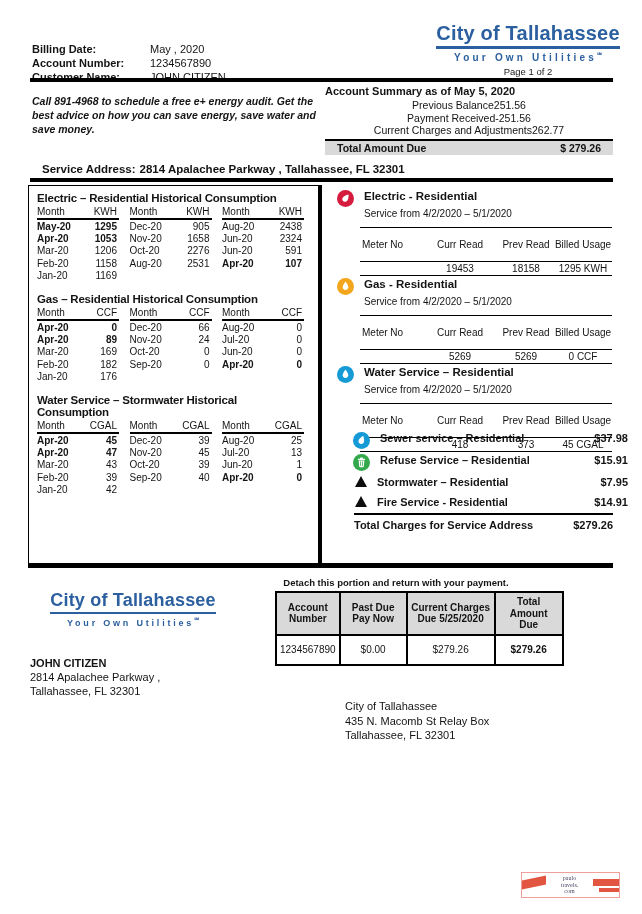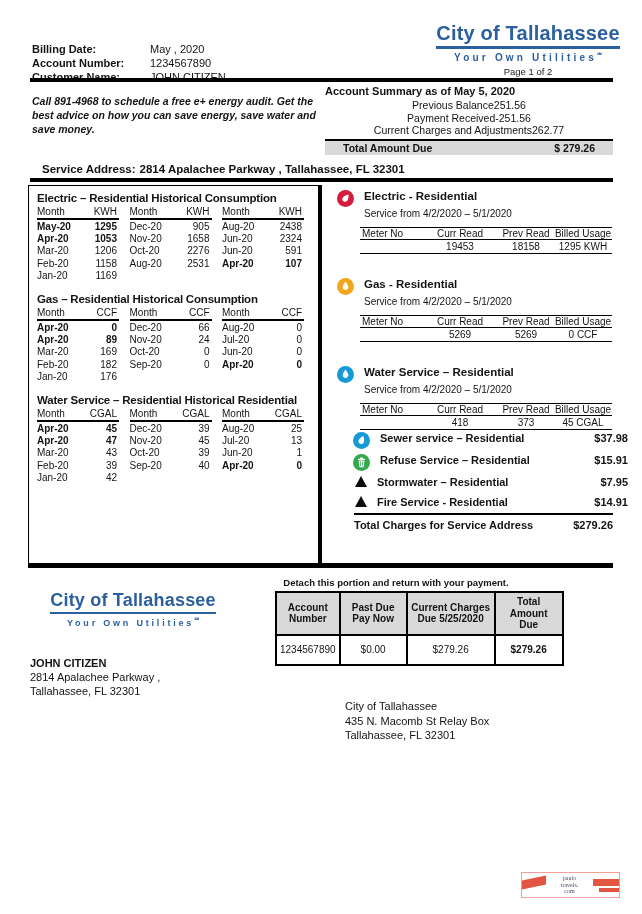--- a/index.html
+++ b/index.html
@@ -28,21 +28,21 @@
   .rule-detach { top:563px; height:4.5px; left:28px; width:585px; }
 
   .promo { position:absolute; left:32px; top:94px; width:288px;
            font-size:10.5px; font-style:italic; font-weight:600; line-height:14px; }
 
   
   .summary { position:absolute; left:325px; top:85px; width:288px; font-size:10.5px; }
   .summary-title { font-weight:bold; font-size:11px; margin-bottom:2px; }
   .sum-row { display:flex; justify-content:center; line-height:12.5px; padding:0 1px; }
   .sum-total { margin-top:2px; background:var(--gray); border-top:2px solid #000;
-               font-weight:bold; padding:1px 18px; display:flex; justify-content:space-between; }
+               font-weight:bold; padding:1px 12px; display:flex; justify-content:space-between; }
 
   .svc-addr { position:absolute; left:42px; top:163px; font-size:11.5px; font-weight:bold; }
   .svc-addr .lbl { margin-right:4px; }
 
   
   .left-panel { position:absolute; left:28px; top:185px; width:291px; height:378px;
                 border:1px solid #000; border-bottom:none; padding:6px 8px; }
   .divider { position:absolute; left:319px; top:185px; width:3px; height:378px; background:#000; }
 
   .hist { margin-bottom:11px; }
@@ -56,21 +56,21 @@
 
   
   .right-panel { position:absolute; left:322px; top:185px; width:291px; height:378px; }
   .svc { position:absolute; left:0; width:100%; }
   .svc-0 { top:5px; } .svc-1 { top:93px; } .svc-2 { top:181px; }
   .svc-head { display:flex; align-items:flex-start; }
   .cicon { width:17px; height:17px; margin-left:15px; flex:0 0 17px; }
   .svc-title { font-weight:bold; font-size:11.5px; margin-left:10px; }
   .svc-period { font-size:10px; margin:1px 0 1px 42px; }
   .mtable { margin-left:38px; width:252px; font-size:10px; }
-  .mhead { display:flex; border-top:1.5px solid #000; border-bottom:1.5px solid #000; padding:0 0;margin-top:8px; }
+  .mhead { display:flex; border-top:1.5px solid #000; border-bottom:1.5px solid #000; padding:11px 0;margin-top:8px; }
   .mrow  { display:flex; border-bottom:1.5px solid #000; padding:1px 0; min-height:14px; }
   .mc1 { width:62px; text-align:left; padding-left:2px; }
   .mc2 { width:76px; text-align:center; }
   .mc3 { width:56px; text-align:center; }
   .mc4 { width:58px; text-align:center; }
 
   .charge { position:absolute; left:16px; width:100%; display:flex; align-items:flex-start; }
   .charge-0 { top:247px; } .charge-1 { top:269px; } .charge-2 { top:291px; } .charge-3 { top:311px; }
   .charge-name { font-weight:bold; font-size:11px; margin-left:10px; }
   .charge-amt  { margin-left:auto; font-weight:bold; font-size:11px; padding-right:1px; }
@@ -333,21 +333,21 @@
               <div class="hrow b">
                 <span>Apr-20</span>
                 <span>0</span>
               </div>
             </div>
         </div>
       </div>
     </div>
 
     <div class="hist">
-      <div class="hist-title">Water Service – Residential Historical Residential</div>
+      <div class="hist-title">Water Service – Stormwater Historical Consumption</div>
       <div class="hist-cols">
         <div class="hcol">
           <div class="hhead">
               <span>Month</span>
               <span>CGAL</span>
             </div>
           <div>
 
           <div class="hrow b">
                 <span>Apr-20</span>

